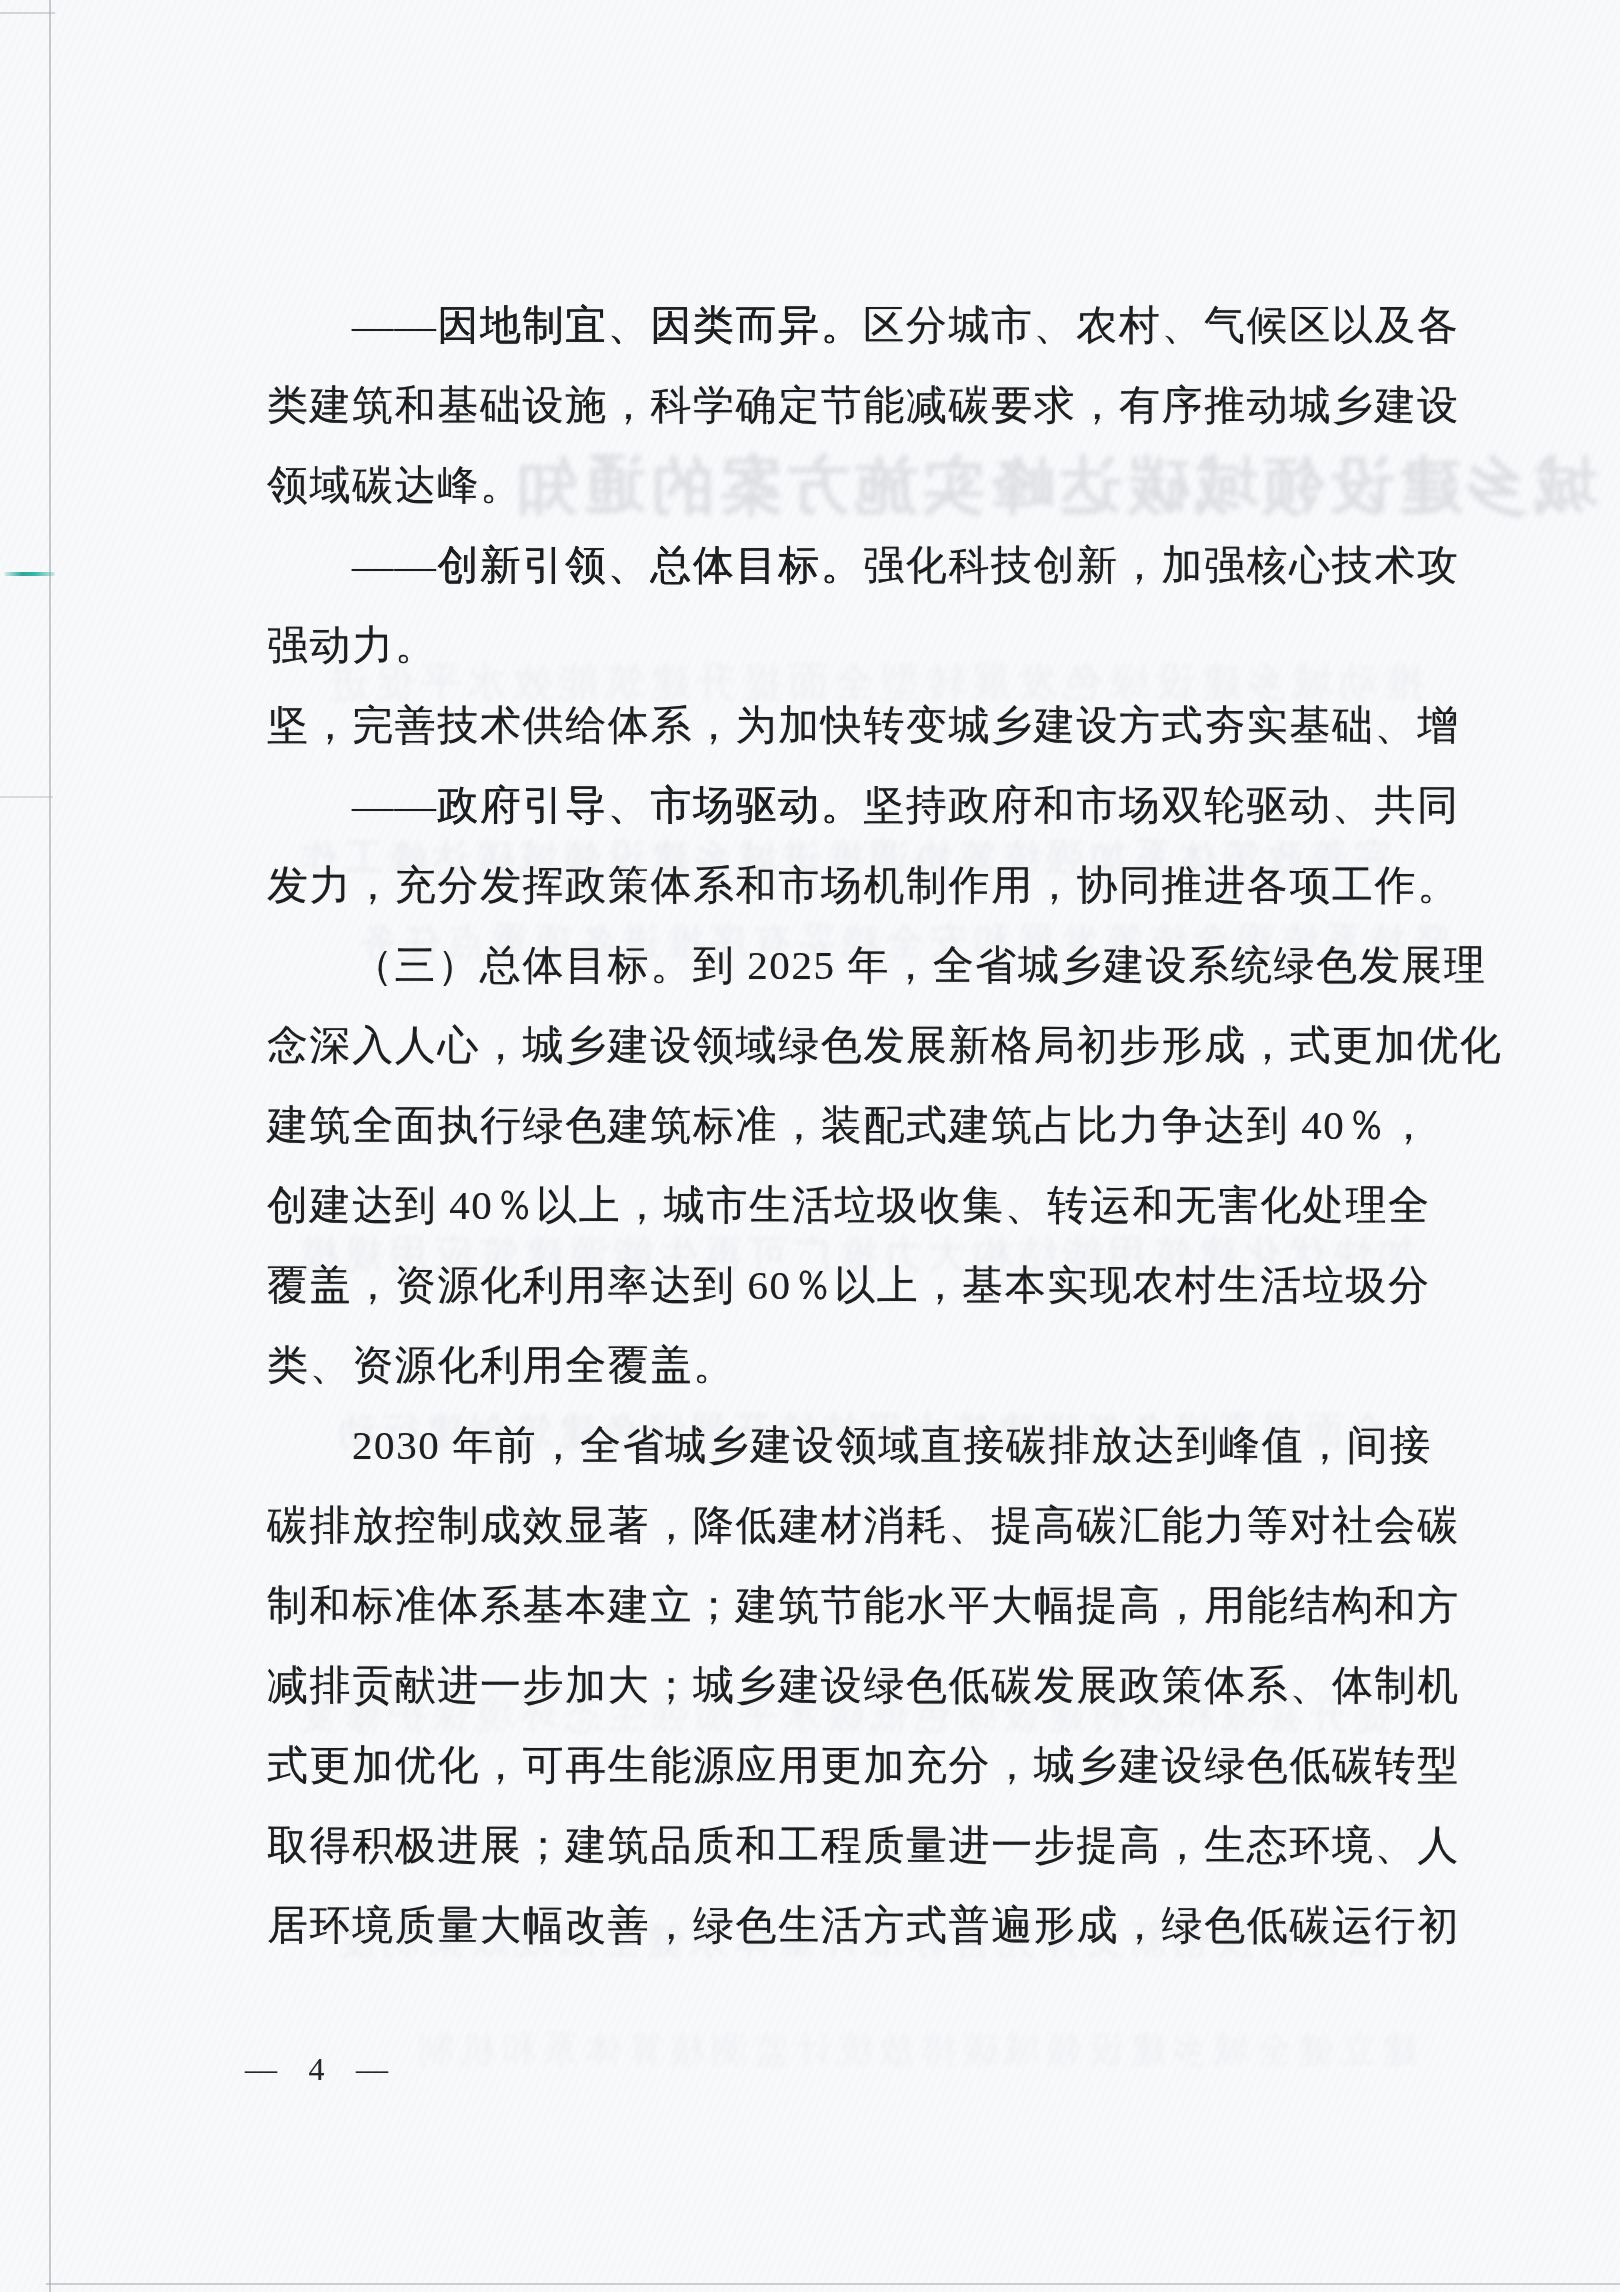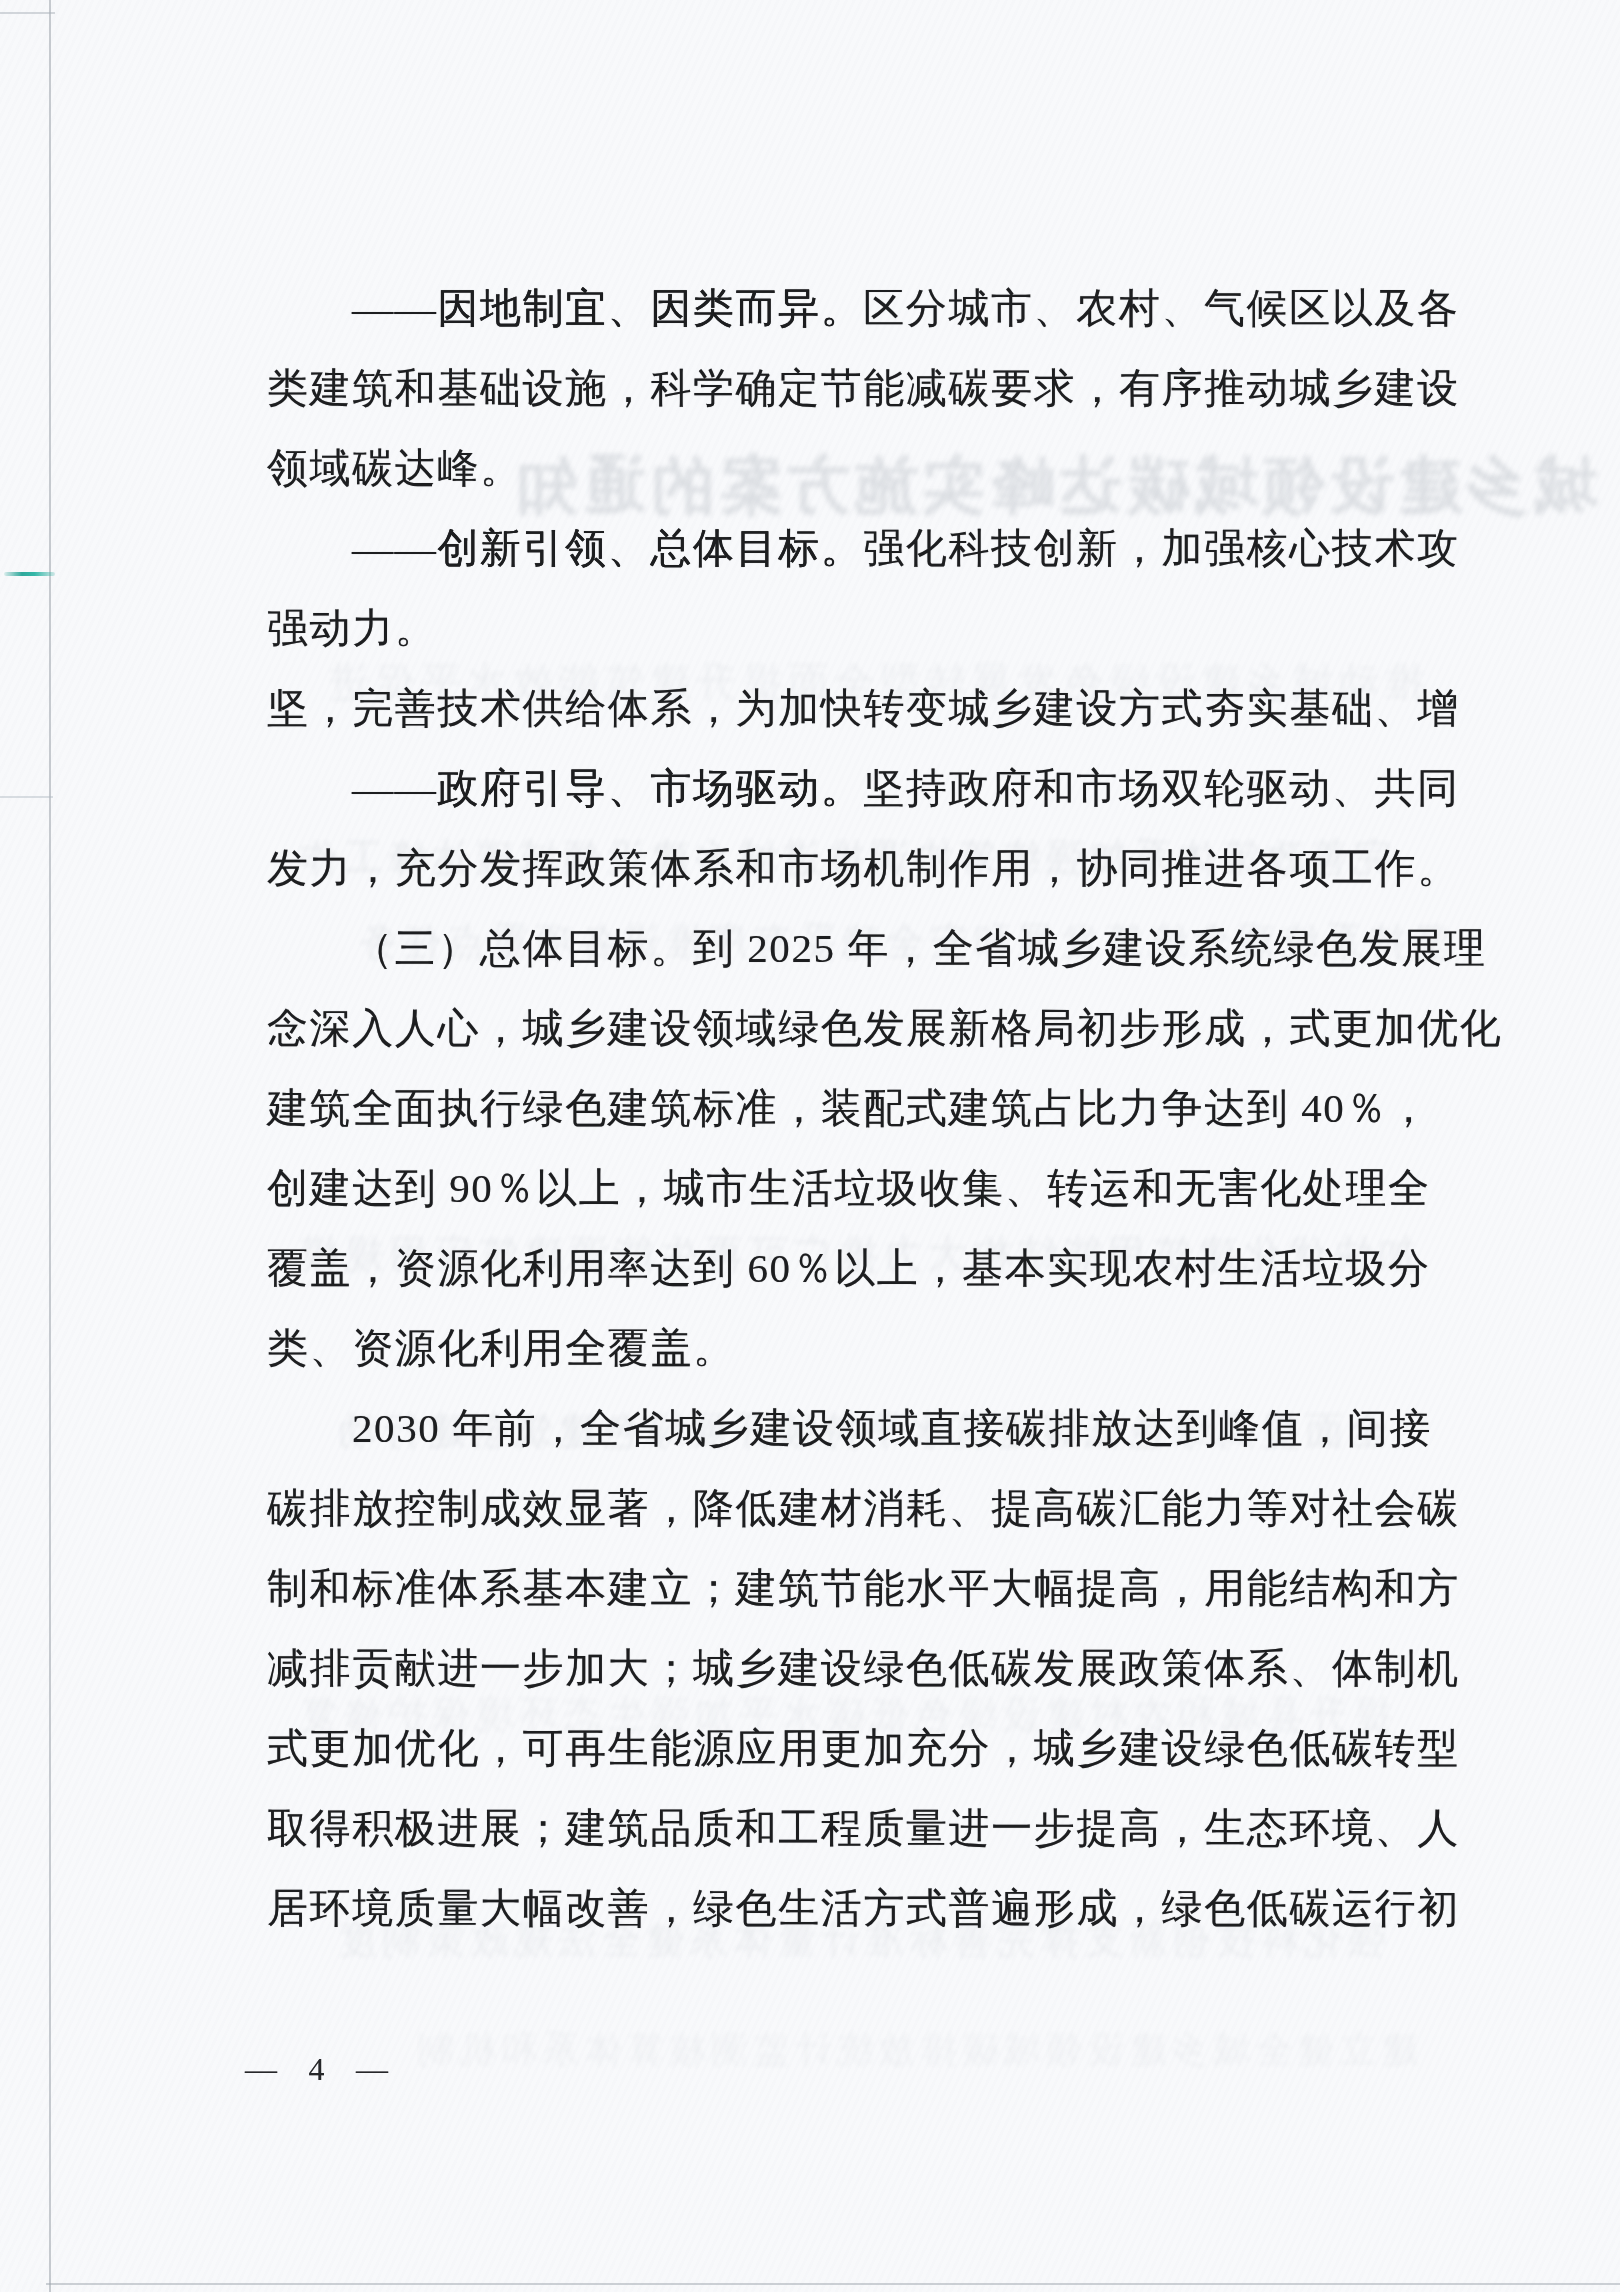--- a/index.html
+++ b/index.html
@@ -10,21 +10,21 @@
     overflow:hidden;
     font-family:"Liberation Serif","DejaVu Serif",serif;
   }
   
   body::before{
     content:"";position:absolute;inset:0;pointer-events:none;
     background:repeating-linear-gradient(115deg,rgba(60,70,110,0.012) 0 2.9px,rgba(255,255,255,0) 2.9px 6.9px);
   }
 
   .textblock{
-    position:absolute;left:267px;top:268px;width:1235px;
+    position:absolute;left:267px;top:285px;width:1235px;
     color:#1d1e20;
   }
   .line{
     height:80px;
     display:flex;align-items:center;
     white-space:nowrap;
     font-size:41px;
     letter-spacing:1.6px;
     text-shadow:0 0 0.7px rgba(25,26,30,0.55);
   }
@@ -105,21 +105,21 @@
       <span class="heading-bold">（三）总体目标。</span>
       <span>到 2025 年，全省城乡建设系统绿色发展理</span>
     </div>
   <div class="line">
       <span>念深入人心，城乡建设领域绿色发展新格局初步形成，式更加优化</span>
     </div>
   <div class="line">
       <span>建筑全面执行绿色建筑标准，装配式建筑占比力争达到 40％，</span>
     </div>
   <div class="line">
-      <span>创建达到 90％以上，城市生活垃圾收集、转运和无害化处理全</span>
+      <span>创建达到 40％以上，城市生活垃圾收集、转运和无害化处理全</span>
     </div>
   <div class="line">
       <span>覆盖，资源化利用率达到 60％以上，基本实现农村生活垃圾分</span>
     </div>
   <div class="line">
       <span>类、资源化利用全覆盖。</span>
     </div>
   <div class="line indent">
       <span>2030 年前，全省城乡建设领域直接碳排放达到峰值，间接</span>
     </div>

